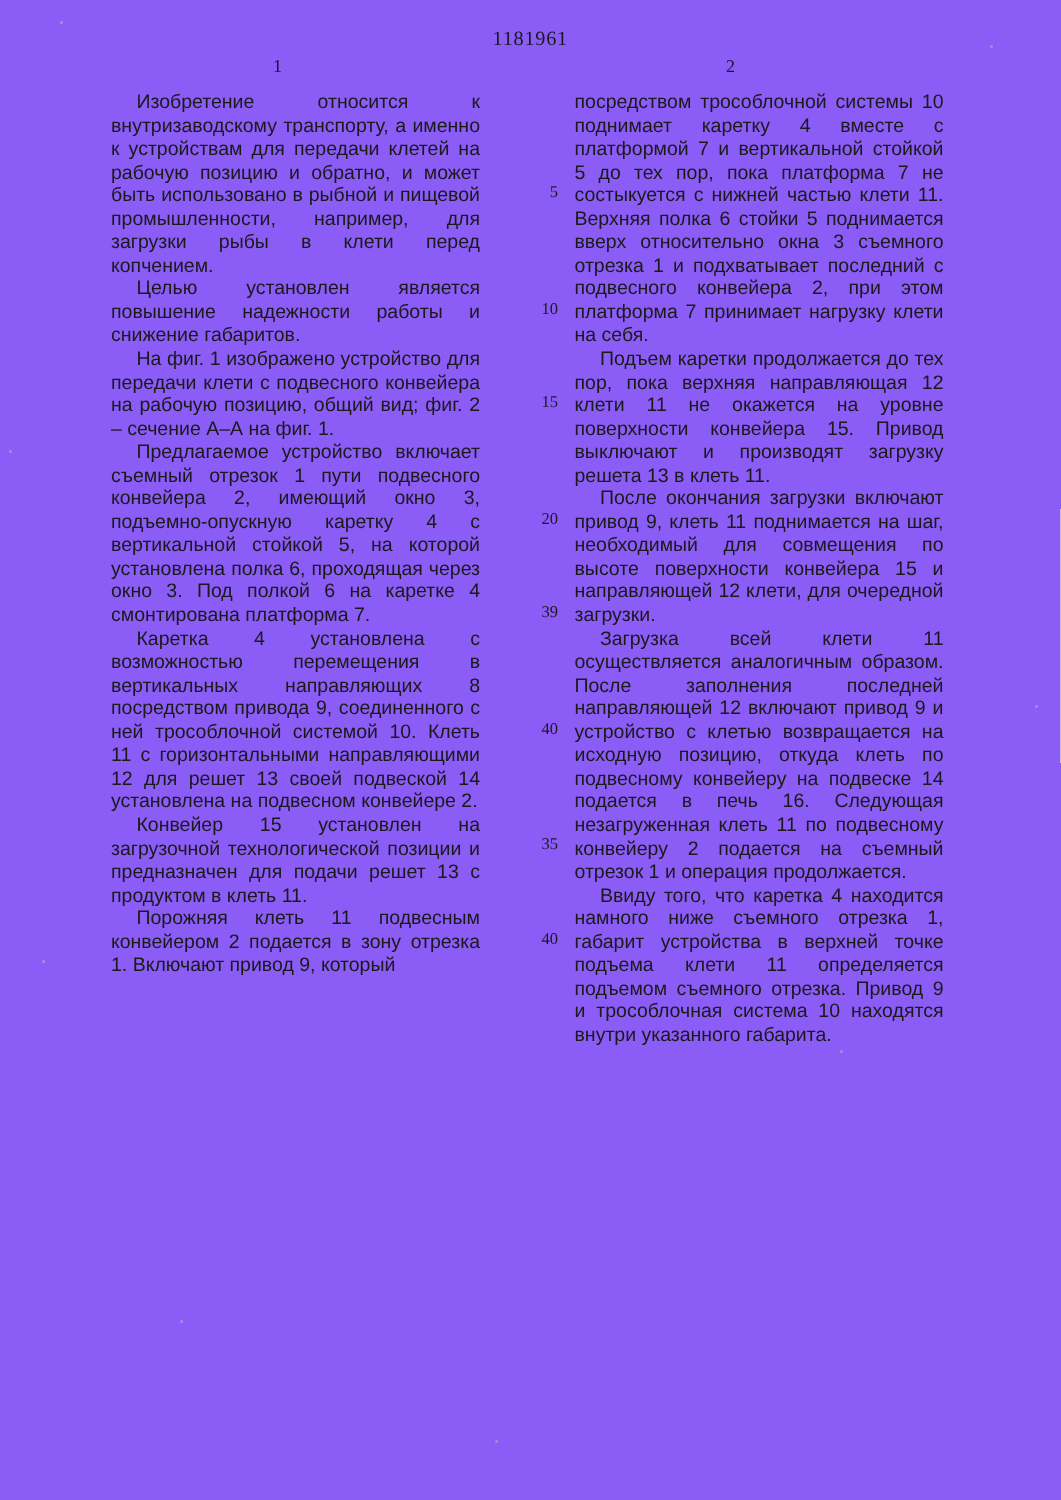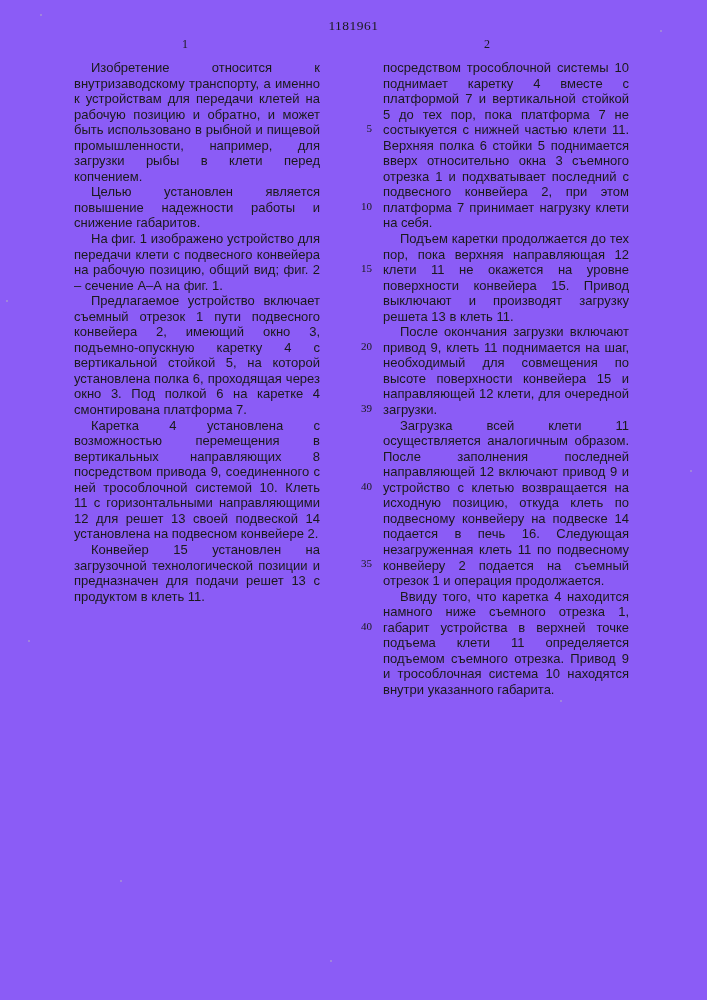--- a/index.html
+++ b/index.html
@@ -106,20 +106,21 @@
     <span style="top:560px">40</span>
   </div>
 
   <div class="column left">
     <p class="indent">Изобретение относится к внутризаводскому транспорту, а именно к устройствам для передачи клетей на рабочую позицию и обратно, и может быть использовано в рыбной и пищевой промышленности, например, для загрузки рыбы в клети перед копчением.</p>
     <p class="indent">Целью установлен является повышение надежности работы и снижение габаритов.</p>
     <p class="indent">На фиг. 1 изображено устройство для передачи клети с подвесного конвейера на рабочую позицию, общий вид; фиг. 2 – сечение А–А на фиг. 1.</p>
     <p class="indent">Предлагаемое устройство включает съемный отрезок 1 пути подвесного конвейера 2, имеющий окно 3, подъемно-опускную каретку 4 с вертикальной стойкой 5, на которой установлена полка 6, проходящая через окно 3. Под полкой 6 на каретке 4 смонтирована платформа 7.</p>
     <p class="indent">Каретка 4 установлена с возможностью перемещения в вертикальных направляющих 8 посредством привода 9, соединенного с ней трособлочной системой 10. Клеть 11 с горизонтальными направляющими 12 для решет 13 своей подвеской 14 установлена на подвесном конвейере 2.</p>
     <p class="indent">Конвейер 15 установлен на загрузочной технологической позиции и предназначен для подачи решет 13 с продуктом в клеть 11.</p>
+    <p class="indent">Порожняя клеть 11 подвесным конвейером 2 подается в зону отрезка 1. Включают привод 9, который</p>
   </div>
 
   <div class="column right">
     <p>посредством трособлочной системы 10 поднимает каретку 4 вместе с платформой 7 и вертикальной стойкой 5 до тех пор, пока платформа 7 не состыкуется с нижней частью клети 11. Верхняя полка 6 стойки 5 поднимается вверх относительно окна 3 съемного отрезка 1 и подхватывает последний с подвесного конвейера 2, при этом платформа 7 принимает нагрузку клети на себя.</p>
     <p class="indent">Подъем каретки продолжается до тех пор, пока верхняя направляющая 12 клети 11 не окажется на уровне поверхности конвейера 15. Привод выключают и производят загрузку решета 13 в клеть 11.</p>
     <p class="indent">После окончания загрузки включают привод 9, клеть 11 поднимается на шаг, необходимый для совмещения по высоте поверхности конвейера 15 и направляющей 12 клети, для очередной загрузки.</p>
     <p class="indent">Загрузка всей клети 11 осуществляется аналогичным образом. После заполнения последней направляющей 12 включают привод 9 и устройство с клетью возвращается на исходную позицию, откуда клеть по подвесному конвейеру на подвеске 14 подается в печь 16. Следующая незагруженная клеть 11 по подвесному конвейеру 2 подается на съемный отрезок 1 и операция продолжается.</p>
     <p class="indent">Ввиду того, что каретка 4 находится намного ниже съемного отрезка 1, габарит устройства в верхней точке подъема клети 11 определяется подъемом съемного отрезка. Привод 9 и трособлочная система 10 находятся внутри указанного габарита.</p>
   </div>
 

